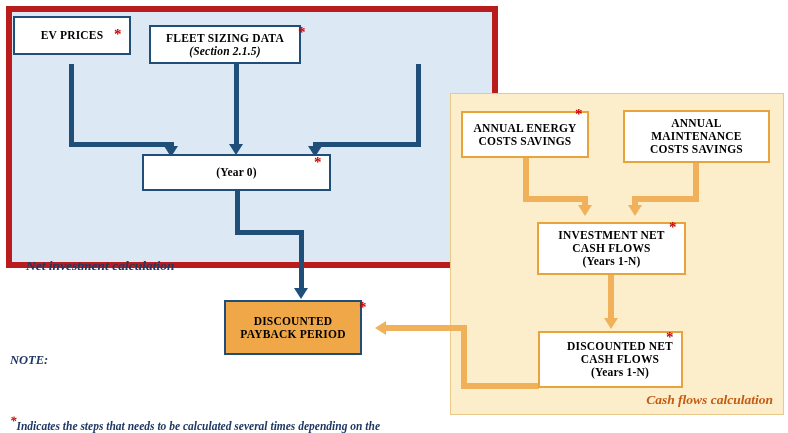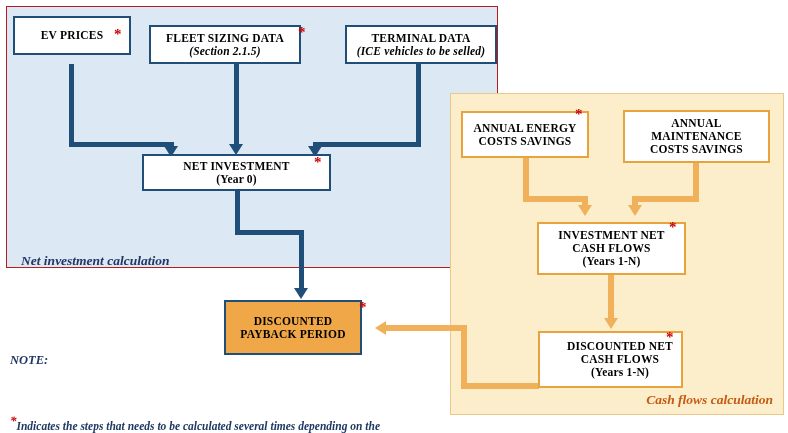--- a/index.html
+++ b/index.html
@@ -19,21 +19,21 @@
   }
   
   .panel {
     position: absolute;
     box-sizing: border-box;
   }
   #panel-net {
     left: 6px;  top: 6px;
     width: 492px; height: 262px;
     background: #dce8f4;
-    border: 1px solid #b91c1c;
+    border: 6px solid #b91c1c;
   }
   #panel-cash {
     left: 450px; top: 93px;
     width: 334px; height: 322px;
     background: #fdeecb;
     border: 1px solid #e8c98a;
   }
   .panel-label {
     position: absolute;
     font-style: italic;
@@ -205,27 +205,22 @@
     <span class="ln">EV PRICES</span>
   </div>
   <span class="star" style="left:114px; top:27px;">*</span>
 
   <div class="node blue" id="node-fleet-sizing" style="left:149px; top:25px; width:152px; height:39px;font-family:Liberation Serif, serif;">
     <span class="ln">FLEET SIZING DATA</span>
     <span class="ln it sub">(Section 2.1.5)</span>
   </div>
   <span class="star" style="left:298px; top:25px;">*</span>
 
-  <div class="node blue" id="node-terminal-data" style="left:345px; top:25px; width:152px; height:39px;">
-    <span class="ln">TERMINAL DATA</span>
-    <span class="ln it sub">(ICE vehicles to be selled)</span>
-  </div>
 
   <div class="node blue" id="node-net-investment" style="left:142px; top:154px; width:189px; height:37px;">
-    <span class="ln">NET INVESTMENT</span>
     <span class="ln sub">(Year 0)</span>
   </div>
   <span class="star" style="left:314px; top:155px;">*</span>
 
   <div class="node amber" id="node-annual-energy" style="left:461px; top:111px; width:128px; height:47px;">
     <span class="ln">ANNUAL ENERGY</span>
     <span class="ln">COSTS SAVINGS</span>
   </div>
   <span class="star" style="left:575px; top:107px;">*</span>
 

